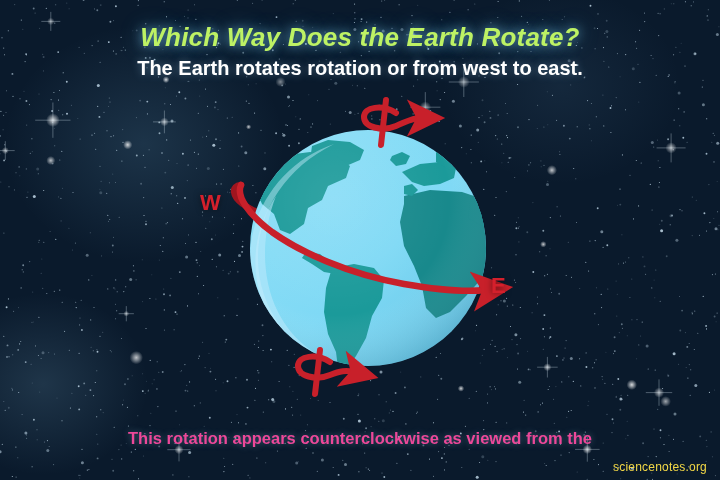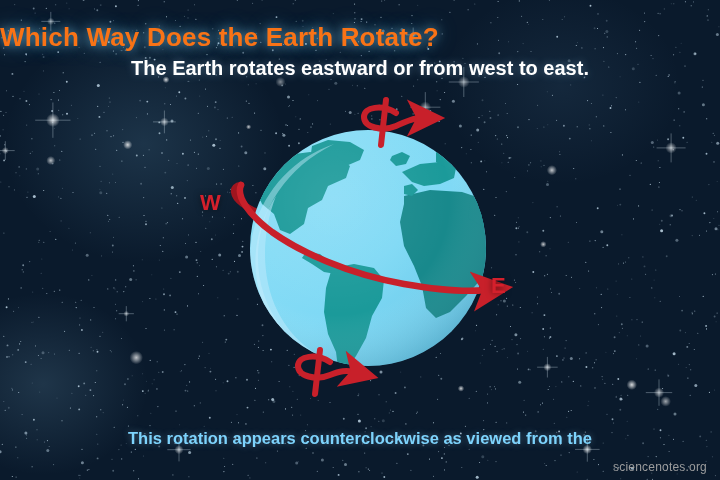--- a/index.html
+++ b/index.html
@@ -36,52 +36,53 @@
       radial-gradient(ellipse 200px 170px at 20% 30%, rgba(120,180,215,0.17) 0%, rgba(120,180,215,0) 70%),
       radial-gradient(ellipse 150px 130px at 6% 80%, rgba(140,195,225,0.16) 0%, rgba(140,195,225,0) 70%),
       radial-gradient(ellipse 170px 140px at 78% 18%, rgba(110,160,200,0.10) 0%, rgba(110,160,200,0) 70%);
   }
   .stars svg, .bg-layer svg { display:block; width:100%; height:100%; }
 
   
   .title {
     position: absolute;
     top: 22px; left: 0; right: 0;
-    text-align: left;
+    text-align: center;
     font-size: 26px;
     font-weight: bold;
     letter-spacing: 0.2px;
-    color: #f97316;
+    color: #bef264;
     text-shadow: 0 0 11px rgba(120,200,235,0.75), 0 0 22px rgba(90,170,215,0.45);
+    font-style: italic;
   }
   .subtitle {
     position: absolute;
     top: 57px; left: 0; right: 0;
     text-align: center;
     font-size: 20px;
     font-weight: bold;
     color: #ffffff;
     text-shadow: 0 0 8px rgba(150,200,230,0.45);
   }
   .caption {
     position: absolute;
     bottom: 30px; left: 0; right: 0;
     text-align: center;
     font-size: 16.5px;
     font-weight: bold;
     line-height: 24px;
-    color: #7dd3fc;
+    color: #ec4899;
     text-shadow: 0 0 7px rgba(150,200,230,0.40);
   }
   .caption .line { display: block; }
   .watermark {
     position: absolute;
     right: 13px; bottom: 6px;
     font-size: 12px;
-    color: #a3a3a3;
+    color: #fde047;
     letter-spacing: 0.2px;
     opacity: 0.95;
   }
 
   
   .art {
     position: absolute;
     inset: 0;
   }
   .art svg { display: block; width: 720px; height: 480px; }
@@ -1525,20 +1526,20 @@
                  C340,371 346,370 354,372" fill="none" stroke="#c8202a" stroke-width="6" stroke-linecap="round" marker-end="url(#arrowHead)"></path>
         <path d="M320,350 L315,394" fill="none" stroke="#c8202a" stroke-width="6" stroke-linecap="round"></path>
       </g>
     </svg>
   </div>
 
   <div class="dir-label" id="label-w">W</div>
   <div class="dir-label" id="label-e">E</div>
 
   <div class="title">Which Way Does the Earth Rotate?</div>
-  <div class="subtitle">The Earth rotates eastward or from west to east.</div>
+  <div class="subtitle">The Earth rotates rotation or from west to east.</div>
 
   <div class="caption">
     <span class="line">This rotation appears counterclockwise as viewed from the</span>
   </div>
 
   <div class="watermark">sciencenotes.org</div>
 </div>
 
 </body></html>

